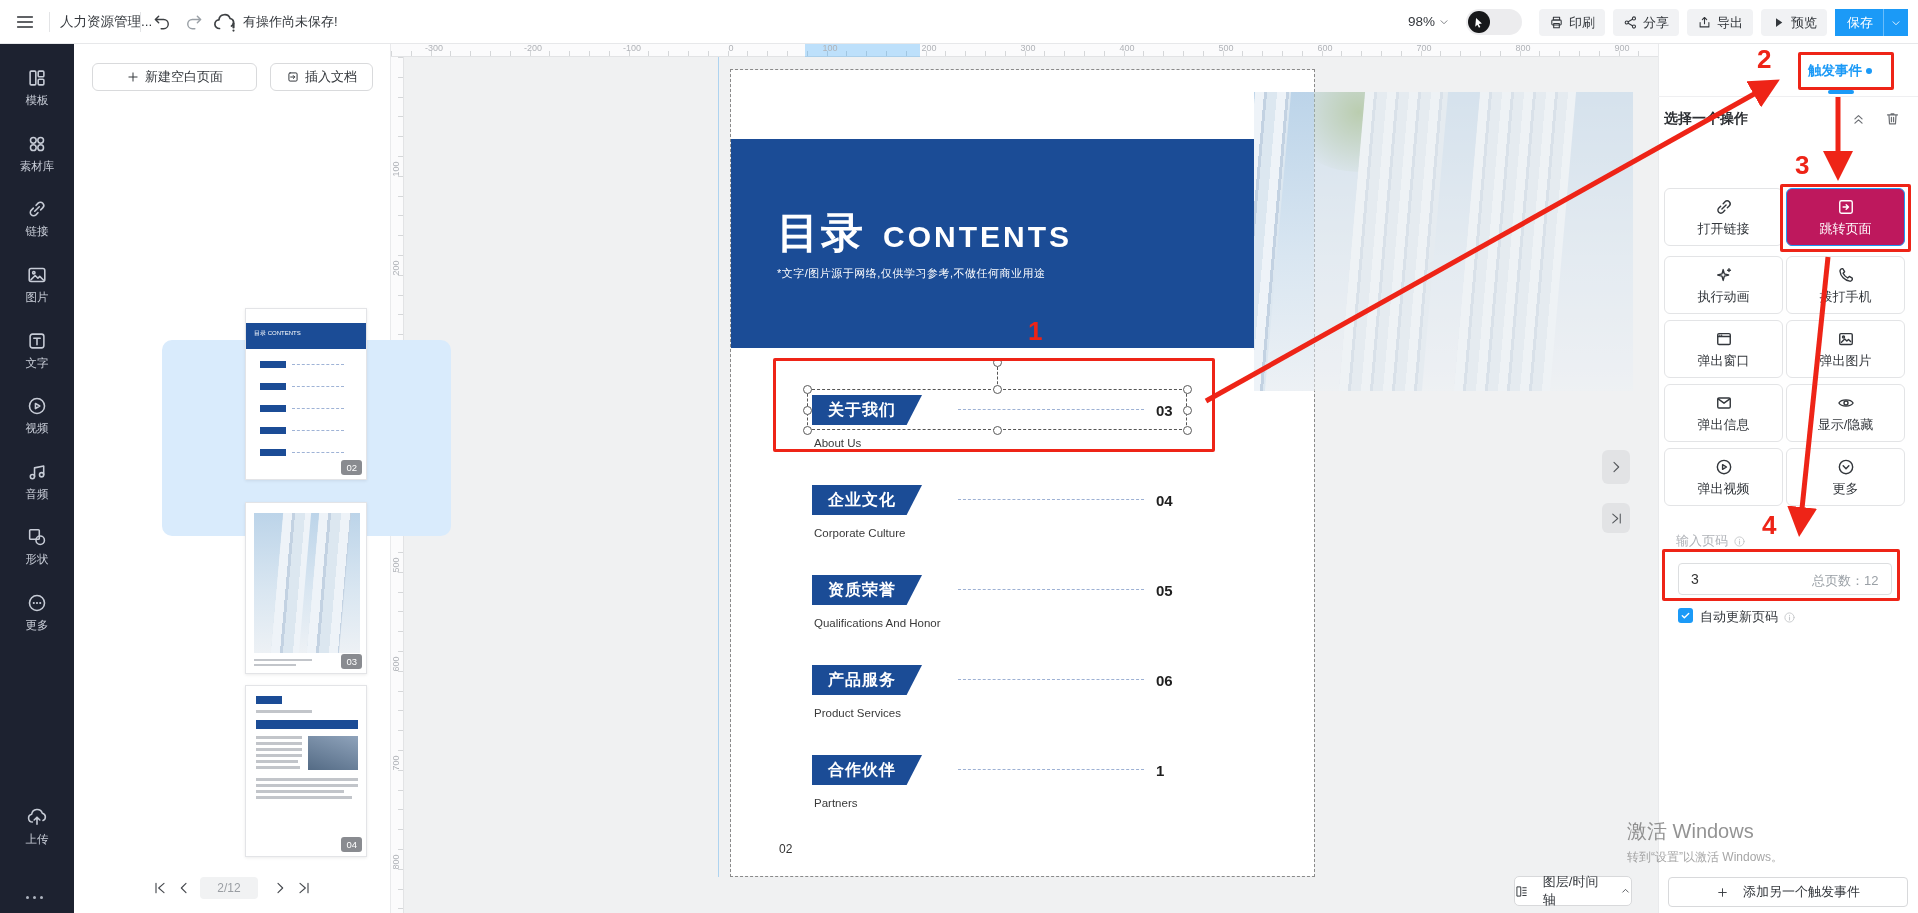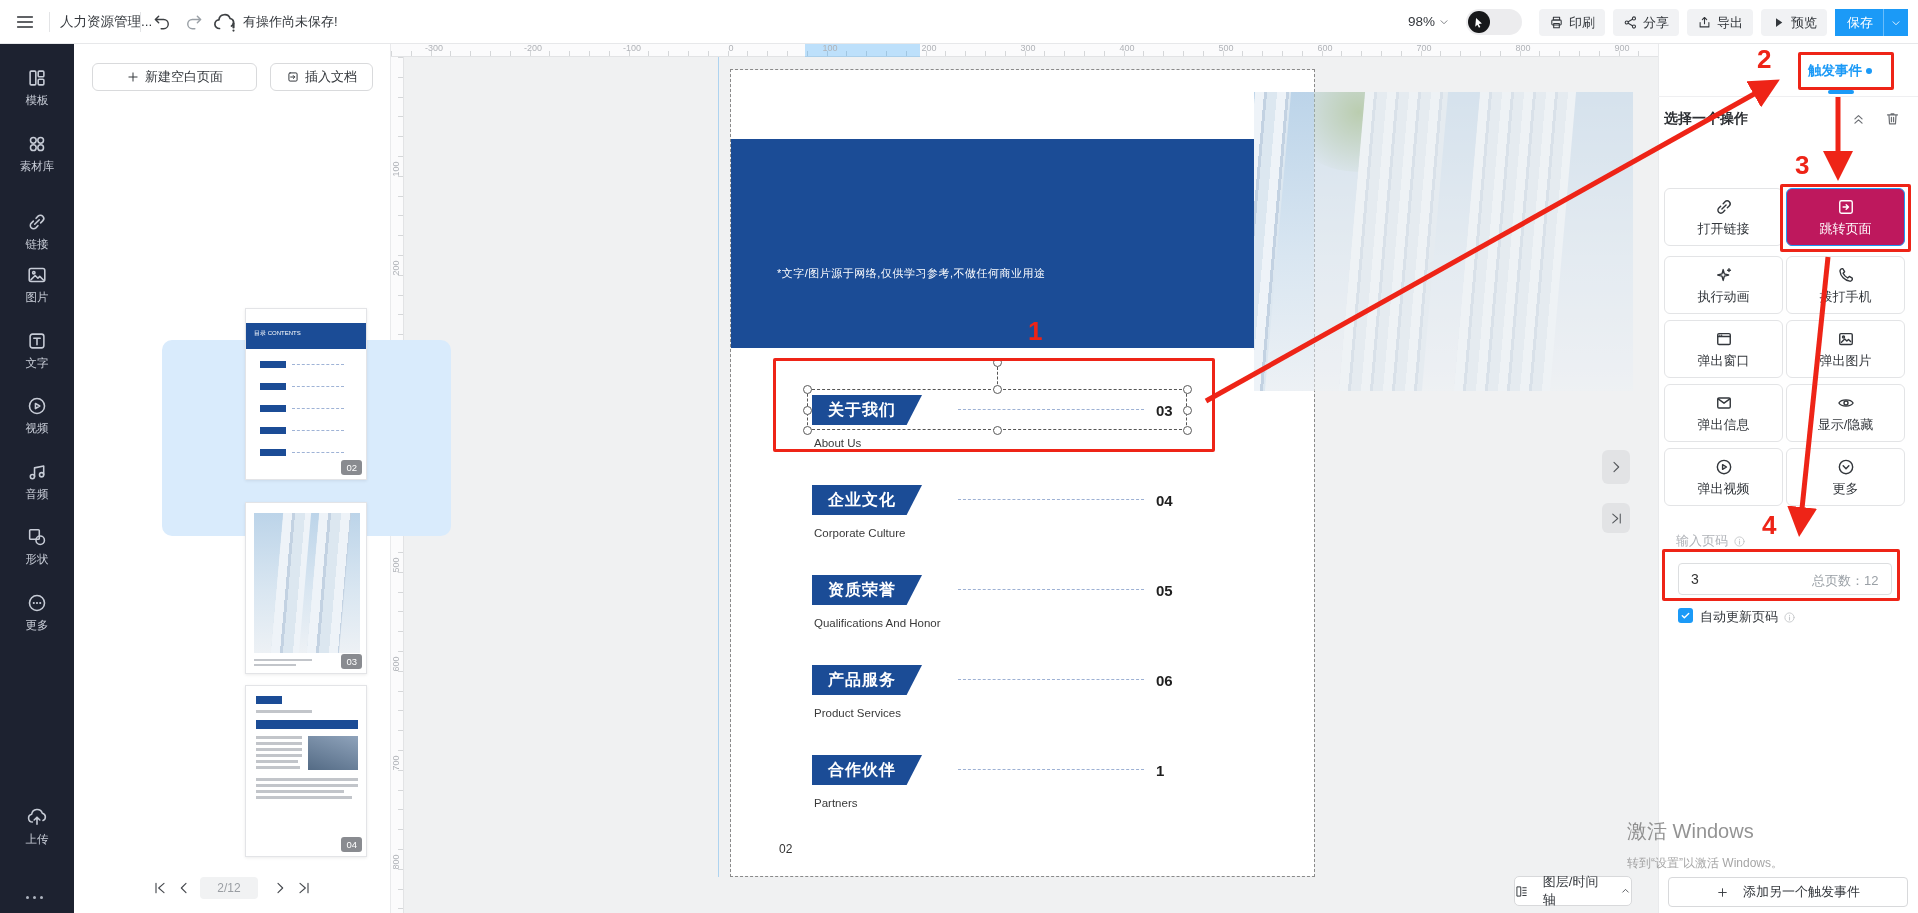--- a/index.html
+++ b/index.html
@@ -81,21 +81,21 @@
 .panel-div{left:1658px;top:96px;width:260px;height:1px;background:#efeff1;z-index:21}
 .act-btn{position:absolute;width:119px;height:58px;border:1px solid #e3e4e6;border-radius:6px;background:#fff;display:flex;flex-direction:column;align-items:center;justify-content:center;gap:3px;font-size:13px;color:#33373c;cursor:pointer;z-index:21}
 .act-btn.active{background:#be185d;border-color:#1b9af7;color:#fff}
 .gray-ic{color:#6b6e73;cursor:pointer;z-index:21}
 .info-ic{color:#c6c8cb}
 #pageinput{left:1678px;top:563px;width:214px;height:32px;border:1px solid #dcdee0;border-radius:4px;background:#fff;font-size:14px;color:#333;padding:0 70px 0 12px;font-family:inherit;z-index:21}
 .chk{left:1678px;top:608px;width:15px;height:15px;background:#1b9af7;border-radius:3px;display:flex;align-items:center;justify-content:center;z-index:21;cursor:pointer}
 .bottom-btn{background:#fff;border:1px solid #d8d9db;border-radius:4px;display:flex;align-items:center;justify-content:center;gap:14px;font-size:13px;color:#33373c;cursor:pointer;z-index:45}
 #watermark{left:1627px;top:818px;z-index:50;pointer-events:none}
 #watermark .w1{font-size:20px;color:rgba(117,117,117,.78)}
-#watermark .w2{font-size:12px;color:rgba(130,130,130,.72);margin-top:10px}
+#watermark .w2{font-size:12px;color:rgba(130,130,130,.72);margin-top:4px}
 .dot{display:inline-block;width:6px;height:6px;border-radius:50%;background:#1b9af7;margin-left:4px;vertical-align:middle}
 </style>
 </head>
 <body>
 
 <div id="app">
 
   <div id="topbar" class="abs">
     <div class="abs" style="left:14px;top:11px;cursor:pointer">
       <svg class="ic" width="22" height="22" viewBox="0 0 24 24" style="color:#2c2f33">
@@ -187,21 +187,21 @@
     </div>
     <div class="side-item" style="top:87px">
       <svg class="ic" width="22" height="22" viewBox="0 0 24 24">
           <circle cx="8" cy="8" r="3.1"></circle>
           <circle cx="16" cy="8" r="3.1"></circle>
           <circle cx="8" cy="16" r="3.1"></circle>
           <circle cx="16" cy="16" r="3.1"></circle>
         </svg>
       <span class="sl">素材库</span>
     </div>
-    <div class="side-item" style="top:165px">
+    <div class="side-item" style="top:152px">
       <svg class="ic" width="22" height="22" viewBox="0 0 24 24">
           <path d="M9.5 14.5 L14.5 9.5 M8 11 L5.8 13.2 a3.6 3.6 0 0 0 5 5.2 L13 16 M16 13 l2.2-2.2 a3.6 3.6 0 0 0-5-5.2 L11 8"></path>
         </svg>
       <span class="sl">链接</span>
     </div>
     <div class="side-item" style="top:218px">
       <svg class="ic" width="22" height="22" viewBox="0 0 24 24">
           <rect x="3.5" y="5" width="17" height="14" rx="2"></rect>
           <circle cx="8.5" cy="9.5" r="1.3"></circle>
           <path d="M5.5 17 l4.5-4.5 3 3 2-2 4 4"></path>
@@ -384,20 +384,24 @@
 
   <div class="abs bldg" style="left:1254px;top:92px;width:60px;height:299px">
     <div class="tower" style="left:-20%;width:60%"></div>
   </div>
   <div class="abs bldg" style="left:1314px;top:92px;width:319px;height:299px;opacity:.5">
     <div class="folg" style="left:-30px;top:-40px;width:150px;height:120px"></div>
     <div class="tower" style="left:12%;width:26%"></div>
     <div class="tower" style="left:48%;width:30%"></div>
   </div>
 
+  <div id="page-title" class="abs">
+    <span class="cn">目录</span>
+    <span class="en">CONTENTS</span>
+  </div>
   <div id="disclaimer" class="abs">*文字/图片源于网络,仅供学习参考,不做任何商业用途</div>
 
   <div class="toc-chip" style="top:395px">关于我们</div>
   <div class="toc-dash" style="top:409px"></div>
   <div class="toc-num" style="top:402px">03</div>
   <div class="toc-en" style="top:437px">About Us</div>
 
   <div class="toc-chip" style="top:485px">企业文化</div>
   <div class="toc-dash" style="top:499px"></div>
   <div class="toc-num" style="top:492px">04</div>

